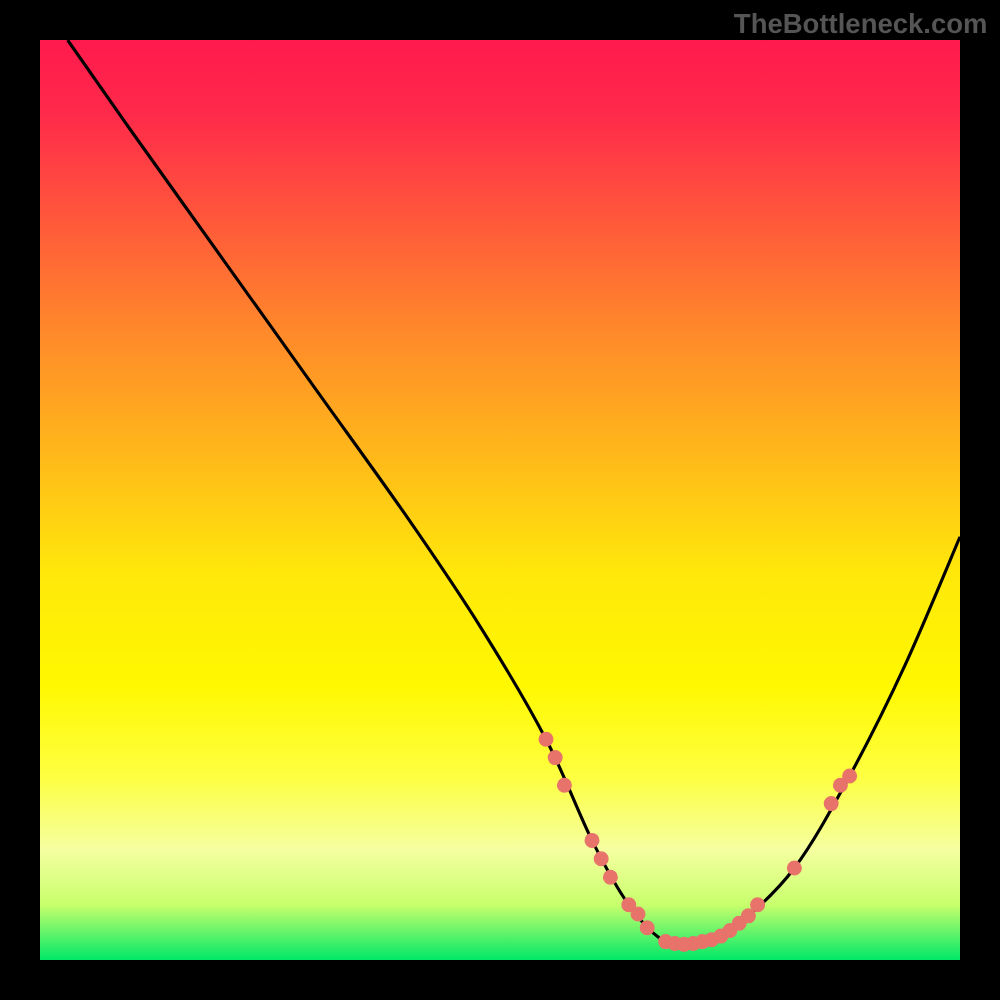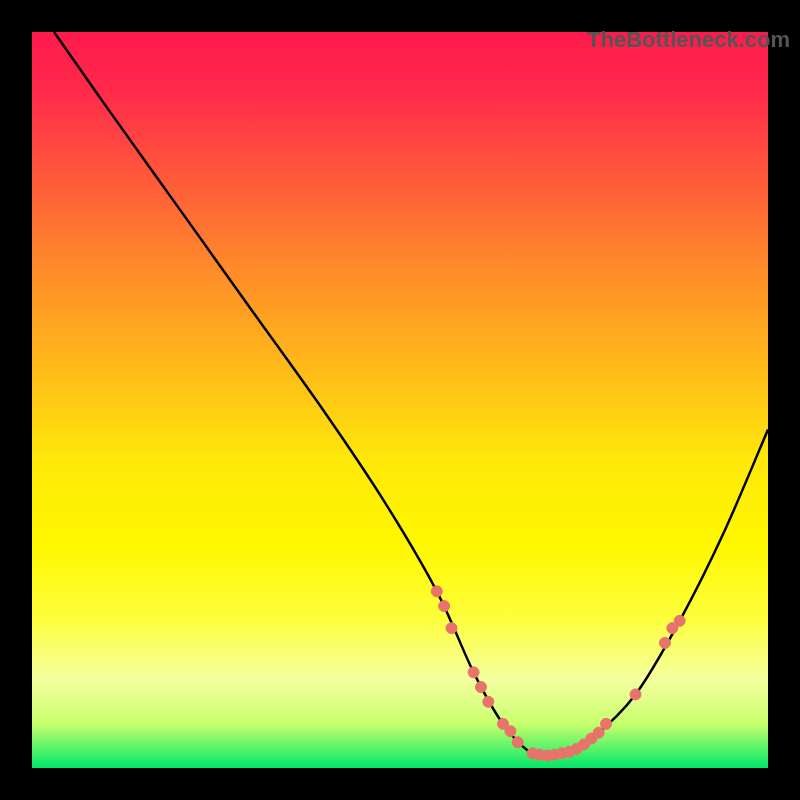--- a/index.html
+++ b/index.html
@@ -12,21 +12,20 @@
     font-family: Arial, sans-serif;
   }
   .watermark {
     position: absolute;
     top: 6px;
     right: 10px;
     color: #555;
     font-size: 22px;
     font-weight: bold;
     z-index: 10;
-    margin-top: 21px;
   }
   .plot-area {
     position: absolute;
     left: 32px;
     top: 32px;
     width: 736px;
     height: 736px;
     overflow: hidden;
   }
   .gradient-bg {

